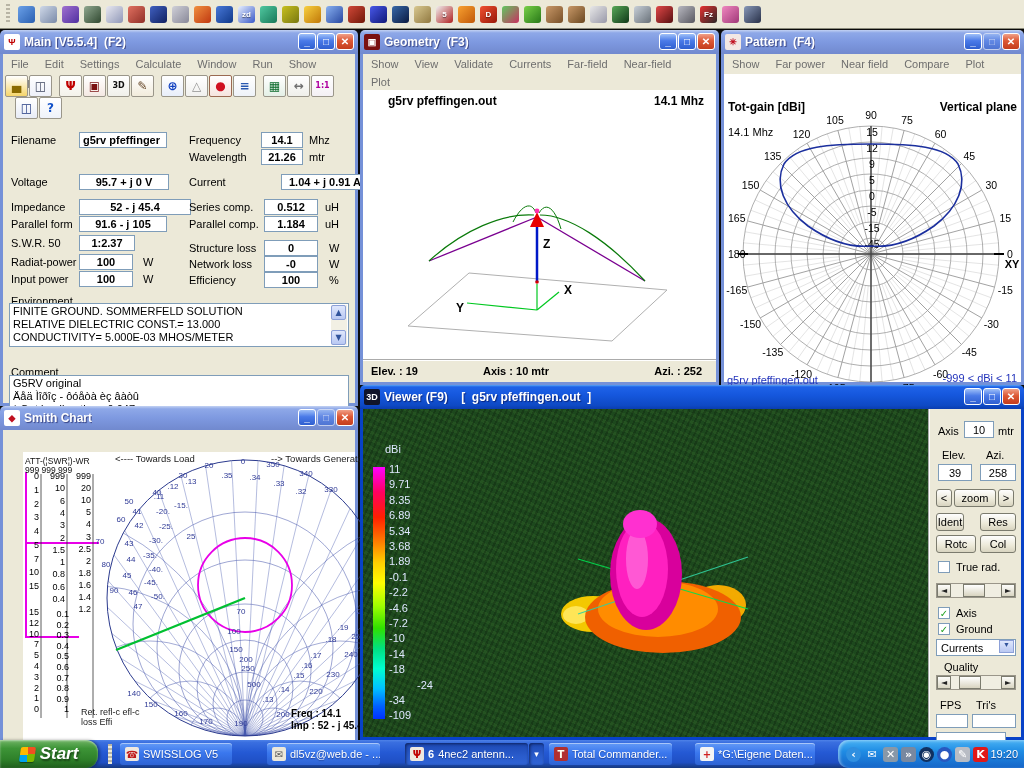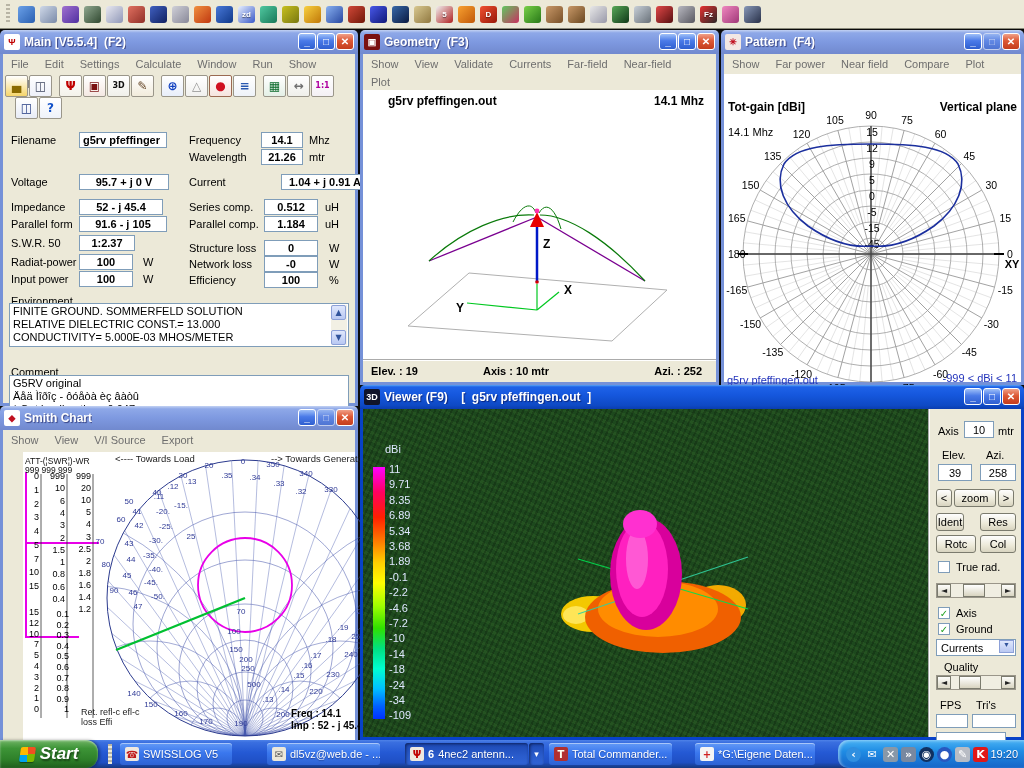--- a/index.html
+++ b/index.html
@@ -205,21 +205,21 @@
               <div>G5RV original</div>
               <div>Äåä Ìîðîç - ôóåòà èç âàòû</div>
               <div>*.Out loading-time=0.047</div>
             </div>
         </div>
       <div class="flabel" style="left: 8px; top: 80px;">Filename</div>
           <div class="fbox lft" style="left: 76px; top: 78px; width: 88px;">g5rv pfeffinger</div>
           <div class="flabel" style="left: 8px; top: 122px;">Voltage</div>
           <div class="fbox" style="left: 76px; top: 120px; width: 90px;">95.7 + j 0 V</div>
           <div class="flabel" style="left: 8px; top: 147px;">Impedance</div>
-          <div class="fbox" style="left: 76px; top: 145px; width: 84px;">52 - j 45.4</div>
+          <div class="fbox" style="left: 76px; top: 145px; width: 112px;">52 - j 45.4</div>
           <div class="flabel" style="left: 8px; top: 164px;">Parallel form</div>
           <div class="fbox" style="left: 76px; top: 162px; width: 88px;">91.6 - j 105</div>
           <div class="flabel" style="left: 8px; top: 183px;">S.W.R. 50</div>
           <div class="fbox" style="left: 76px; top: 181px; width: 56px;">1:2.37</div>
           <div class="flabel" style="left: 8px; top: 202px;">Radiat-power</div>
           <div class="fbox" style="left: 76px; top: 200px; width: 54px;">100</div>
           <div class="funit" style="left: 140px; top: 202px;">W</div>
           <div class="flabel" style="left: 8px; top: 219px;">Input power</div>
           <div class="fbox" style="left: 76px; top: 217px; width: 54px;">100</div>
           <div class="funit" style="left: 140px; top: 219px;">W</div>
@@ -436,21 +436,20 @@
 
   <div class="win" id="win-smith" style="left:0;top:406px;width:358px;height:338px;">
     <div class="tb">
       <div class="wicon" style="background:#fff;color:#c01020;">◆</div>
       <div class="tt">Smith Chart</div>
       <div class="wbtn" style="right:42px;">_</div>
       <div class="wbtn dis" style="right:23px;">□</div>
       <div class="wbtn close" style="right:4px;">✕</div>
     </div>
     <div class="client">
-      <div class="menubar" id="smith-menu" style="top:0;height:22px;"><div class="mi" style="display: inline-block;">Show</div><div class="mi" style="display: inline-block;">View</div><div class="mi" style="display: inline-block;">V/I Source</div><div class="mi" style="display: inline-block;">Export</div></div>
       <div class="canvas" style="left:0;top:22px;right:0;bottom:0;margin-left:20px;">
         <svg id="smith-svg" width="352" height="292" style="position:absolute;left:0;top:0;">
             <defs>
               <clipPath id="smclip">
                 <circle cx="222" cy="146" r="138"></circle>
               </clipPath>
             </defs>
             <g clip-path="url(#smclip)">
               <circle cx="222" cy="266" r="18" fill="none" stroke="#4050a8" stroke-width="0.6" opacity="0.85"></circle>
               <circle cx="222" cy="252" r="32" fill="none" stroke="#4050a8" stroke-width="0.6" opacity="0.85"></circle>
@@ -665,21 +664,21 @@
             <div class="sclab" style="top: 115.6px;">5.34</div>
             <div class="sclab" style="top: 131px;">3.68</div>
             <div class="sclab" style="top: 146.4px;">1.89</div>
             <div class="sclab" style="top: 161.8px;">-0.1</div>
             <div class="sclab" style="top: 177.2px;">-2.2</div>
             <div class="sclab" style="top: 192.6px;">-4.6</div>
             <div class="sclab" style="top: 208px;">-7.2</div>
             <div class="sclab" style="top: 223.4px;">-10</div>
             <div class="sclab" style="top: 238.8px;">-14</div>
             <div class="sclab" style="top: 254.2px;">-18</div>
-            <div class="sclab" style="top: 269.6px;">-24</div>
+            <div class="sclab" style="top: 269.6px; padding-left: 28px;">-24</div>
             <div class="sclab" style="top: 285px;">-34</div>
             <div class="sclab" style="top: 300.4px;">-109</div>
           </div>
       </div>
       <div id="vw-panel" style="left:565px;top:0;right:0;bottom:0;">
         <div class="plabel" style="left:8px;top:16px;">Axis</div>
         <input class="pinput" style="left: 34px; top: 12px; width: 30px;" value="10">
         <div class="plabel" style="left:68px;top:16px;">mtr</div>
         <div class="plabel" style="left:12px;top:40px;">Elev.</div>
         <div class="plabel" style="left:56px;top:40px;">Azi.</div>

